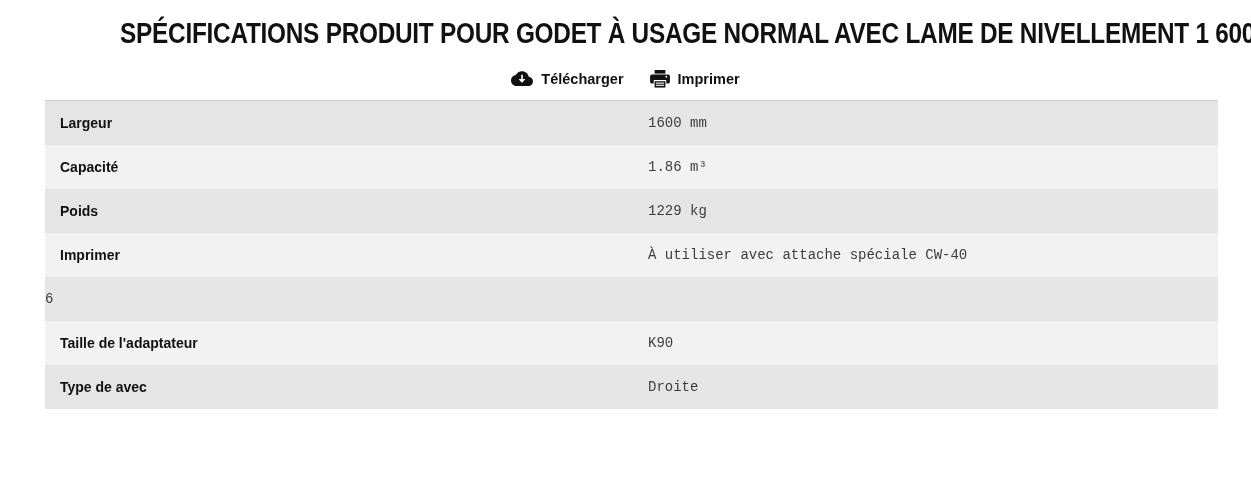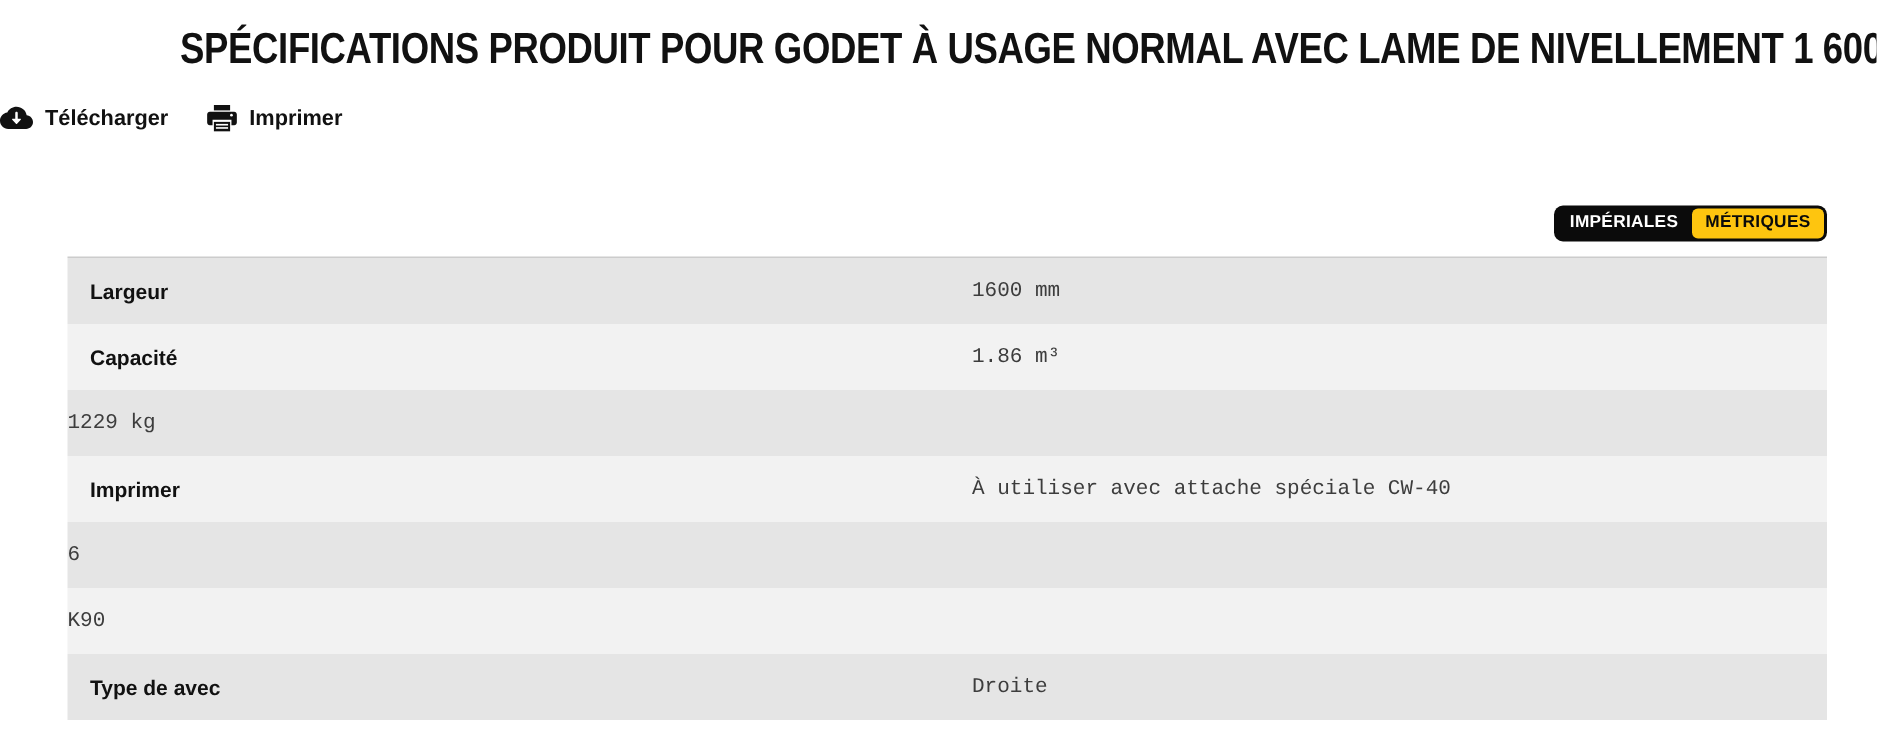--- a/index.html
+++ b/index.html
@@ -21,20 +21,21 @@
   }
   .page-title .condense {
     display: inline-block;
     transform: scaleX(0.84);
     transform-origin: center;
     letter-spacing: -0.3px;
   }
   .actions {
     margin-top: 18px;
     display: flex;
+    justify-content: center;
     align-items: center;
     gap: 26px;
   }
   .action-btn {
     display: flex;
     align-items: center;
     gap: 8px;
     background: none;
     border: none;
     cursor: pointer;
@@ -132,47 +133,43 @@
         <rect x="6.5" y="14" width="9" height="1.2" fill="#fff"></rect>
         <rect x="6.5" y="16.4" width="9" height="1.2" fill="#fff"></rect>
       </svg>
     </span>
     <span>Imprimer</span>
   </button>
 </div>
 
 <div class="content">
 
-  <div class="toggle-wrap">
-    <div class="unit-toggle">
-      <button class="seg">IMPÉRIALES</button>
-      <button class="seg selected">MÉTRIQUES</button>
-    </div>
-  </div>
 
   <div class="spec-table">
     <div class="spec-row">
       <div class="spec-label">Largeur</div>
       <div class="spec-value">1600 mm</div>
     </div>
     <div class="spec-row">
       <div class="spec-label">Capacité</div>
       <div class="spec-value">1.86 m³</div>
     </div>
     <div class="spec-row">
+      <div class="spec-label">Poids</div>
       <div class="spec-value">1229 kg</div>
     </div>
     <div class="spec-row">
       <div class="spec-label">Imprimer</div>
       <div class="spec-value">À utiliser avec attache spéciale CW-40</div>
     </div>
     <div class="spec-row">
       <div class="spec-value">6</div>
     </div>
     <div class="spec-row">
+      <div class="spec-label">Taille de l'adaptateur</div>
       <div class="spec-value">K90</div>
     </div>
     <div class="spec-row">
       <div class="spec-label">Type de avec</div>
       <div class="spec-value">Droite</div>
     </div>
   </div>
 
 </div>
 

